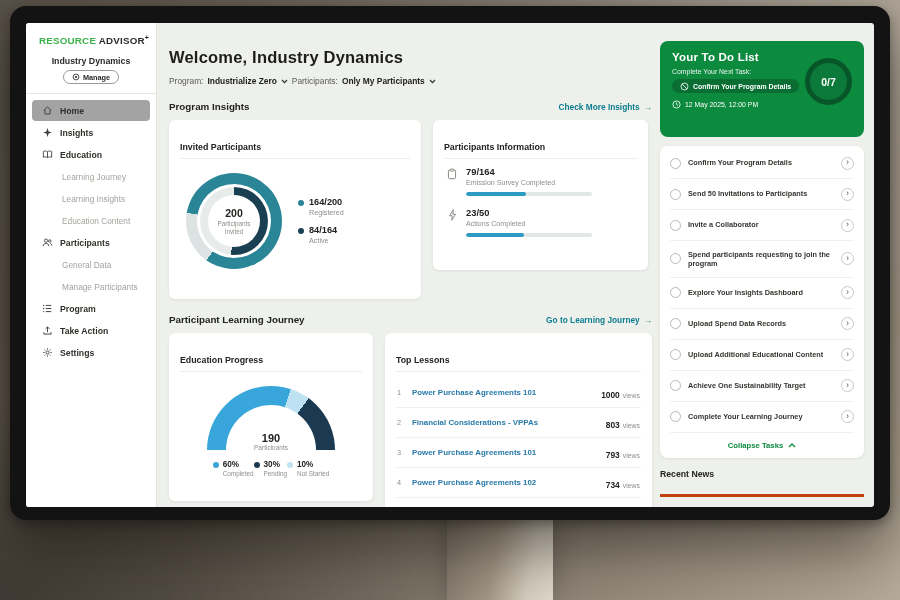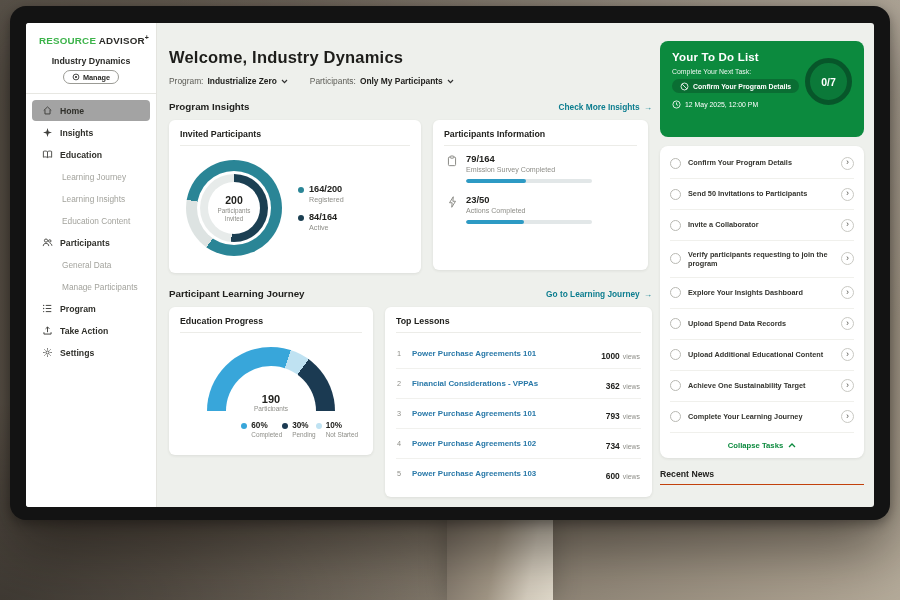--- a/index.html
+++ b/index.html
@@ -31,29 +31,29 @@
   .sb-divider{height:1px;background:#e7e7e2;margin-bottom:5px}
   .nav-item{display:flex;align-items:center;gap:7px;height:21px;padding:0 6px 0 9px;margin:1px 6px;
     border-radius:4px;font-size:8.7px;font-weight:bold;color:#30302b;cursor:pointer;white-space:nowrap}
   .nav-item.sub{padding-left:30px;font-weight:normal;color:#a3a39d;font-size:8.3px}
   .nav-item.active{background:#a3a3a3}
   .nav-icon{width:12px;height:12px;display:flex;align-items:center;justify-content:center;flex-shrink:0}
 
   
   .main{flex:1;min-width:0;padding:25px 8px 0 12px}
   .welcome{font-size:16.5px;font-weight:bold;color:#1d1d1a;letter-spacing:.2px}
-  .filters{display:flex;gap:22px;margin-top:9px;align-items:flex-end}
+  .filters{display:flex;gap:4px;margin-top:9px;align-items:flex-end}
   .filter{display:flex;align-items:center;gap:4px;cursor:pointer}
   .f-label{font-size:8.4px;color:#5c5c56}
   .filter-value{font-size:8.4px;font-weight:bold;color:#22221f;display:flex;align-items:center;gap:4px}
   .section-head{display:flex;justify-content:space-between;align-items:center;margin-top:15px;margin-bottom:8px}
   .section-title{font-size:9.8px;font-weight:bold;color:#22221f}
   .section-link{font-size:8.3px;font-weight:bold;color:#0c7d8f;display:flex;align-items:center;gap:4px;cursor:pointer}
   .cards-row{display:flex;gap:12px;align-items:flex-start}
-  .card{background:#fff;border-radius:6px;box-shadow:0 1px 3px rgba(40,40,35,.09);padding:9px 11px}
+  .card{background:#fff;border-radius:6px;box-shadow:0 1px 3px rgba(40,40,35,.09);padding:22px 11px}
   .card-title{font-size:8.8px;font-weight:bold;color:#22221f;padding-bottom:6px;border-bottom:1px solid #ececе8;border-bottom:1px solid #ececE8;margin-bottom:6px}
 
   .card-invited{width:252px;min-height:150px}
   .invited-body{display:flex;align-items:center;gap:16px;padding:8px 2px 8px 6px}
   .donut{position:relative;width:96px;height:96px;flex-shrink:0}
   .ring-outer{position:absolute;inset:0;border-radius:50%;
     background:conic-gradient(from 280deg,#2a8596 0 295deg,#dde3e2 295deg 360deg)}
   .ring-outer::after{content:'';position:absolute;inset:11px;border-radius:50%;background:#fff}
   .ring-inner{position:absolute;inset:14px;border-radius:50%;
     background:conic-gradient(#1b3f52 0 185deg,#e7ebea 185deg 360deg)}
@@ -75,21 +75,21 @@
   .bar-fill{height:100%;border-radius:2px;background:#2d9ac4}
 
   .card-education{width:204px;min-height:148px}
   .gauge{position:relative;width:128px;height:64px;overflow:hidden;margin:14px auto 2px}
   .gauge::before{content:'';position:absolute;left:0;top:0;width:128px;height:128px;border-radius:50%;
     background:conic-gradient(from 270deg,#38a6da 0 108deg,#bfe2f2 108deg 126deg,#1b3a52 126deg 180deg,#ffffff 180deg 360deg)}
   .gauge::after{content:'';position:absolute;left:19px;top:19px;width:90px;height:90px;border-radius:50%;background:#fff}
   .gauge-text{position:absolute;left:0;right:0;bottom:-1px;text-align:center;z-index:2}
   .gauge-val{font-size:11px;font-weight:bold;color:#22221f}
   .gauge-lab{font-size:6.5px;color:#8e8e88}
-  .g-legend{display:flex;justify-content:flex-end;margin:10px 4px 2px}
+  .g-legend{display:flex;justify-content:center;margin:10px 4px 2px}
   .g-leg-item{display:flex;flex-direction:column}
   .g-leg-top{display:flex;align-items:center;gap:4px}
   .g-dot{width:6px;height:6px;border-radius:50%}
   .g-val{font-size:8.2px;font-weight:bold;color:#22221f}
   .g-lab{font-size:6.4px;color:#8e8e88;margin:1px 0 0 10px}
 
   .card-lessons{flex:1;min-height:146px}
   .lesson{display:flex;align-items:center;gap:7px;padding:5.5px 1px;border-bottom:1px solid #f1f1ee;cursor:pointer}
   .lesson:last-child{border-bottom:none}
   .l-rank{font-size:7.3px;color:#8e8e88;width:8px;flex-shrink:0}
@@ -110,21 +110,21 @@
     background:#0b7939;border:5px solid #07562a;display:flex;align-items:center;justify-content:center;
     font-size:10.5px;font-weight:bold}
   .tasks-card{background:#fff;border-radius:8px;margin-top:9px;padding:2px 10px 0;box-shadow:0 1px 3px rgba(40,40,35,.09)}
   .task{display:flex;align-items:center;gap:7px;padding:8.5px 0;border-bottom:1px solid #f0f0ec;cursor:pointer}
   .task-check{width:11px;height:11px;border:1.3px solid #b9b9b3;border-radius:50%;flex-shrink:0}
   .task-label{flex:1;font-size:7.3px;font-weight:bold;color:#34342f;line-height:1.3;padding-right:3px}
   .task-go{width:13px;height:13px;border:1px solid #c9c9c3;border-radius:50%;display:flex;align-items:center;
     justify-content:center;font-size:9px;color:#55554f;flex-shrink:0;line-height:1;padding-bottom:1px}
   .collapse-row{display:flex;align-items:center;justify-content:center;gap:5px;padding:8px 0;
     font-size:7.7px;font-weight:bold;color:#0c8a3e;cursor:pointer}
-  .recent-news{font-size:8.7px;font-weight:bold;color:#22221f;margin-top:11px;padding-bottom:5px;border-bottom:1px solid #c2410c}
+  .recent-news{font-size:8.7px;font-weight:bold;color:#22221f;margin-top:11px;padding-bottom:15px;border-bottom:3px solid #c2410c}
   svg{display:block}
 </style>
 </head>
 <body>
 
 <div class="scene">
   <div class="stand"></div>
   <div class="monitor">
     <div class="screen">
 
@@ -371,21 +371,21 @@
           <section class="card card-lessons">
             <div class="card-title">Top Lessons</div>
             <div class="lesson">
               <span class="l-rank">1</span>
               <span class="l-title">Power Purchase Agreements 101</span>
               <span class="l-views"><span class="l-views-num">1000</span><span class="l-views-suffix">views</span></span>
             </div>
             <div class="lesson">
               <span class="l-rank">2</span>
               <span class="l-title">Financial Considerations - VPPAs</span>
-              <span class="l-views"><span class="l-views-num">362</span><span class="l-views-suffix">views</span></span>
+              <span class="l-views"><span class="l-views-num">803</span><span class="l-views-suffix">views</span></span>
             </div>
             <div class="lesson">
               <span class="l-rank">3</span>
               <span class="l-title">Power Purchase Agreements 101</span>
               <span class="l-views"><span class="l-views-num">793</span><span class="l-views-suffix">views</span></span>
             </div>
             <div class="lesson">
               <span class="l-rank">4</span>
               <span class="l-title">Power Purchase Agreements 102</span>
               <span class="l-views"><span class="l-views-num">734</span><span class="l-views-suffix">views</span></span>
@@ -431,21 +431,21 @@
             <span class="task-label">Send 50 Invitations to Participants</span>
             <span class="task-go">›</span>
           </div>
           <div class="task">
             <span class="task-check"></span>
             <span class="task-label">Invite a Collaborator</span>
             <span class="task-go">›</span>
           </div>
           <div class="task">
             <span class="task-check"></span>
-            <span class="task-label">Verify participants requesting to join the program</span>
+            <span class="task-label">Spend participants requesting to join the program</span>
             <span class="task-go">›</span>
           </div>
           <div class="task">
             <span class="task-check"></span>
             <span class="task-label">Explore Your Insights Dashboard</span>
             <span class="task-go">›</span>
           </div>
           <div class="task">
             <span class="task-check"></span>
             <span class="task-label">Upload Spend Data Records</span>

